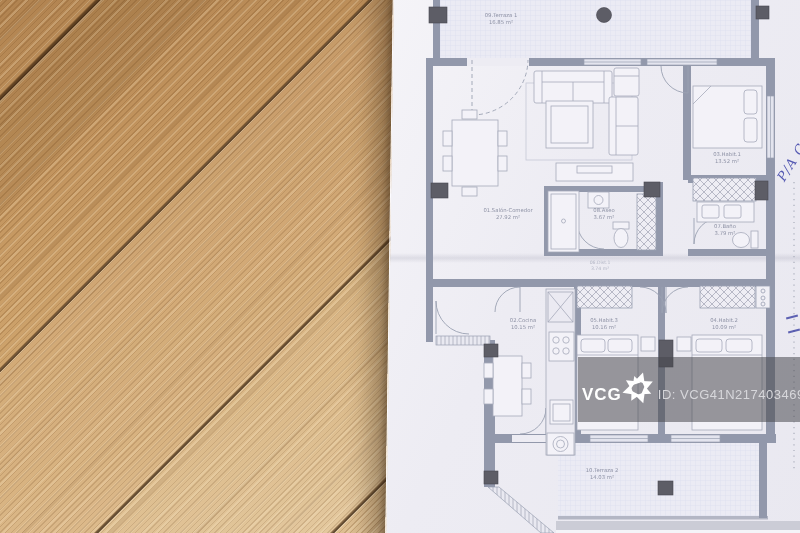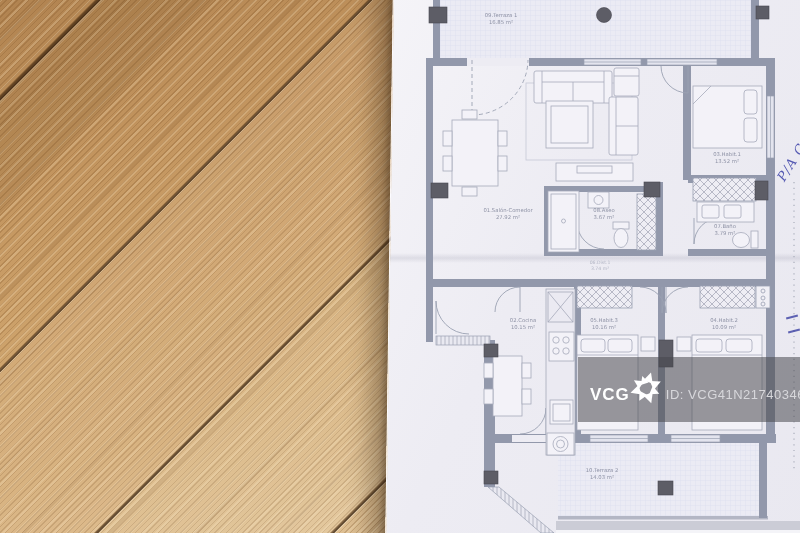--- a/index.html
+++ b/index.html
@@ -20,21 +20,21 @@
     background:linear-gradient(115deg,#f5f4f8 0%,#edecf3 38%,#e9e8f0 100%);
     transform:rotate(0.8deg);border-left:1px solid #fcfbfe;
     box-shadow:-16px 3px 24px rgba(42,26,10,.38),-4px 0 5px rgba(66,44,22,.28);}
   .crease{position:absolute;left:390px;top:253px;width:410px;height:10px;
     background:linear-gradient(to bottom,rgba(255,255,255,0),rgba(118,118,142,.16),rgba(255,255,255,0));}
   .plan{position:absolute;left:388px;top:0;width:412px;height:533px;}
   
   .wm{position:absolute;left:578px;top:357px;width:222px;height:65px;
       background:rgba(70,70,76,.54);display:flex;align-items:center;}
   .wm-inner{display:flex;align-items:center;margin-top:10px;}
-  .wm-brand{color:#fff;font-weight:bold;font-size:17px;letter-spacing:1px;margin-left:12px;}
+  .wm-brand{color:#fff;font-weight:bold;font-size:17px;letter-spacing:1px;margin-left:4px;}
   .wm-star{margin-left:-2px;margin-top:-10px;}
   .wm-id{color:#d7d7db;font-size:13px;letter-spacing:.5px;margin-left:2px;white-space:nowrap;}
   
   .hw{position:absolute;left:774px;top:176px;color:#3c41a8;font-family:"DejaVu Serif",serif;
       font-style:italic;font-size:13px;transform:rotate(-58deg);transform-origin:left top;
       opacity:.85;white-space:nowrap;letter-spacing:1px;}
   .pen-dash{position:absolute;width:12px;height:0;border-top:2px solid rgba(58,62,162,.8);transform:rotate(-14deg);}
 </style>
 </head>
 <body>

